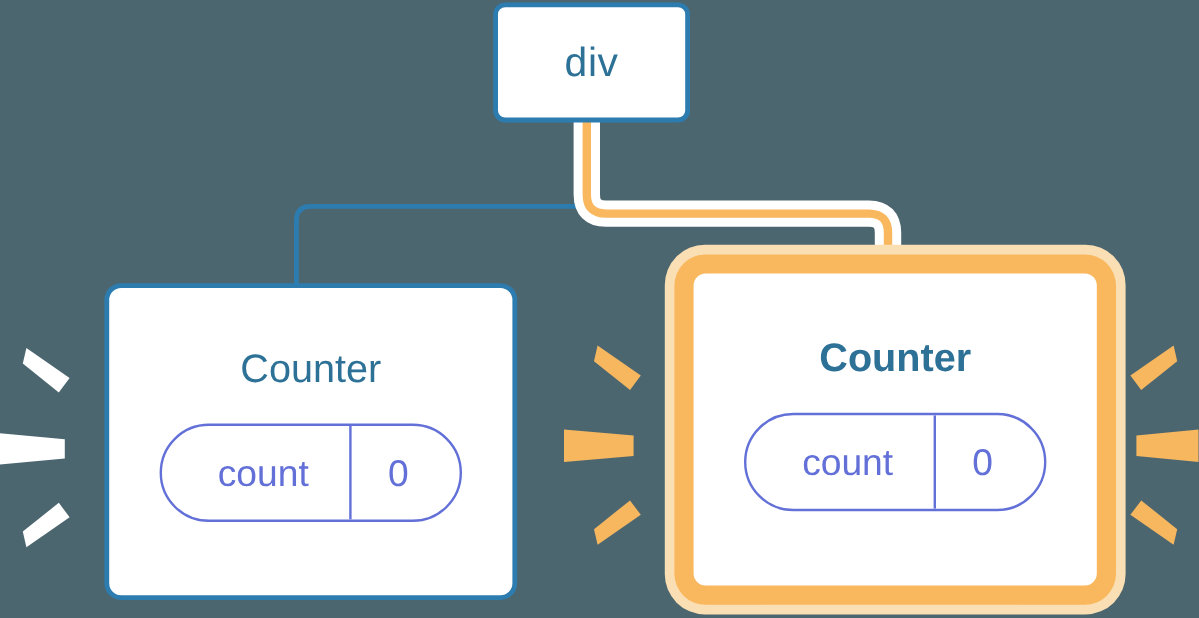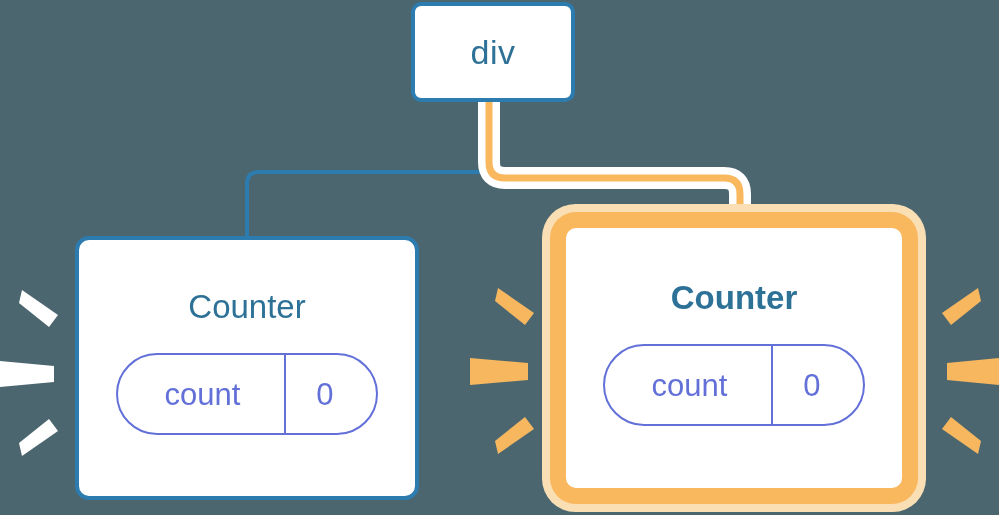--- a/index.html
+++ b/index.html
@@ -52,20 +52,21 @@
   .node-div .node-title {
     font-size: 34px;
     color: #2d7197;
     letter-spacing: .5px;
     line-height: 1;
   }
 
   .node-counter {
     width: 344px;
     height: 264px;
+    margin-left: 12px;
   }
   .node-left {
     left: 75px;
     top: 236px;
     border: 4px solid #2d7cb0;
     border-radius: 14px;
   }
   .node-right {
     left: 562px;
     top: 224px;
@@ -96,21 +97,21 @@
   }
   .pill-key, .pill-val {
     display: flex;
     align-items: center;
     justify-content: center;
     color: #6270d8;
     font-size: 31px;
     line-height: 1;
   }
   .pill-key {
-    padding: 0 44px 0 46px;
+    padding: 0 34px 0 46px;
   }
   .pill-val {
     border-left: 2px solid #6270d8;
     padding: 0 42px 0 30px;
   }
 </style>
 </head>
 <body>
 
 <div id="stage">

